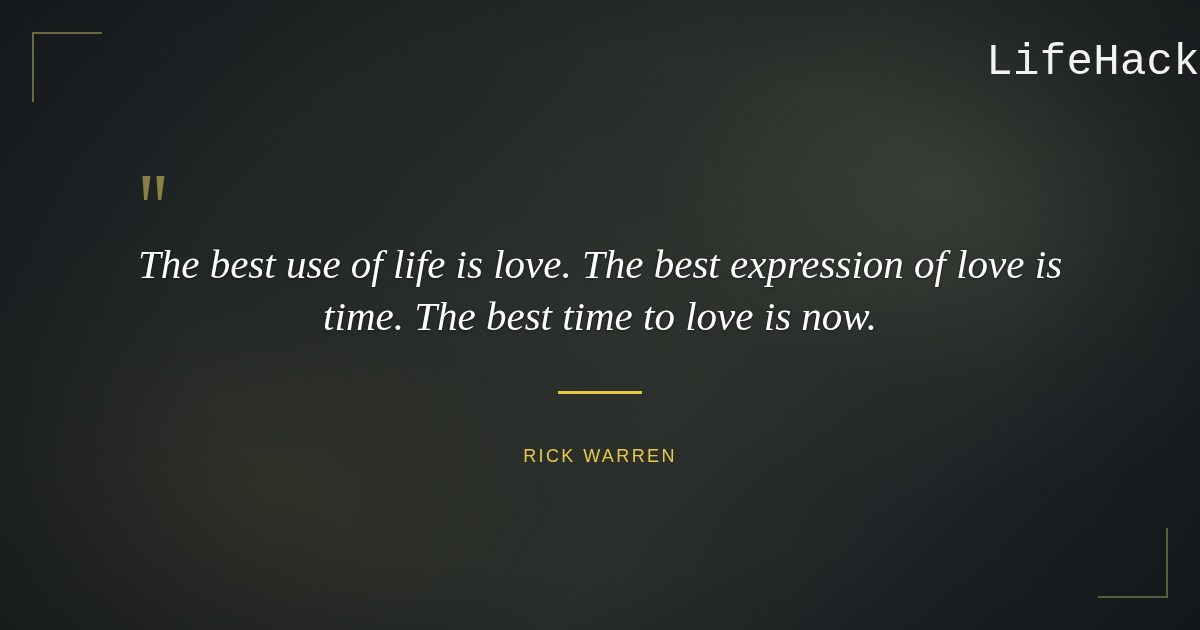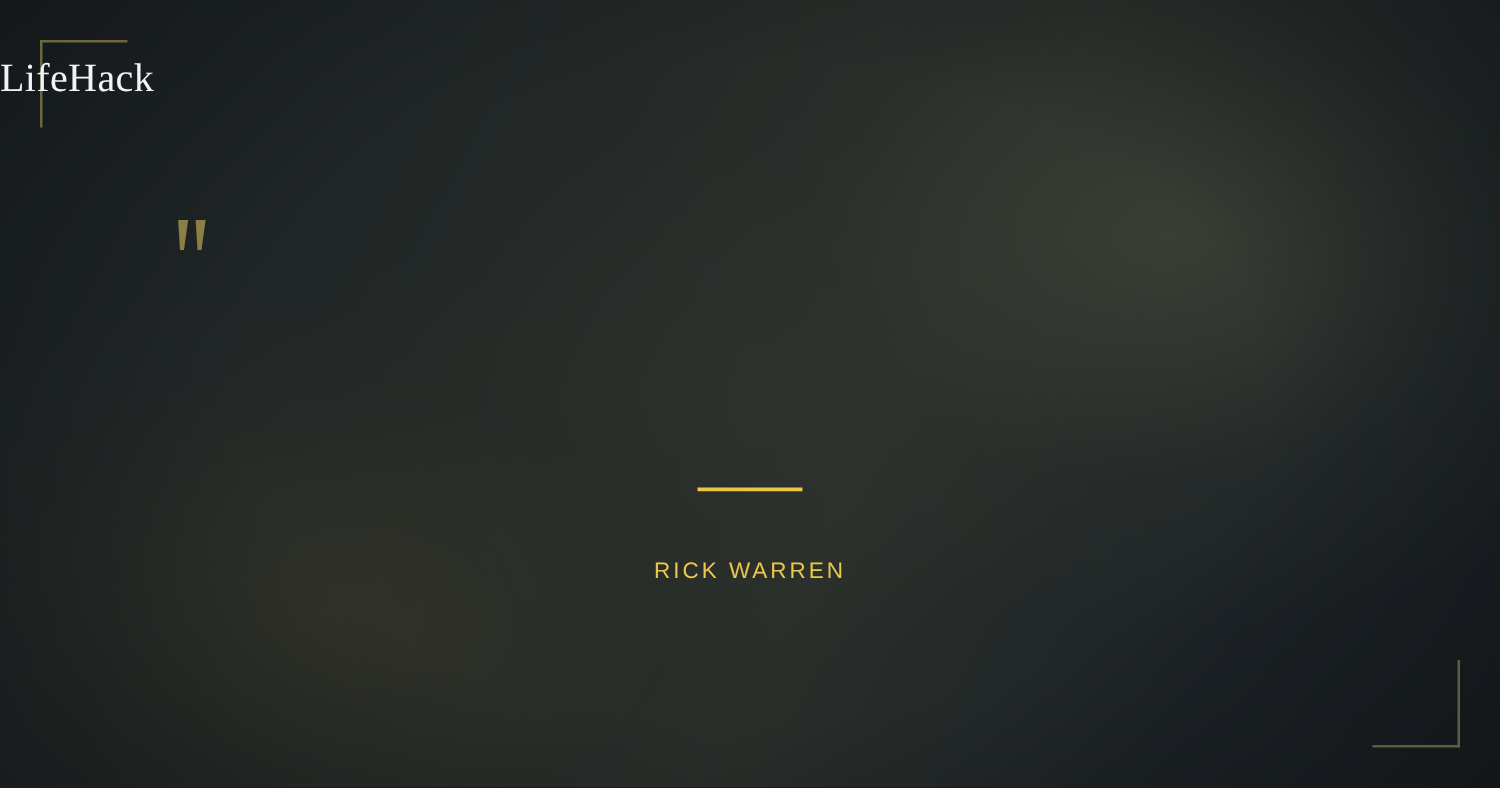--- a/index.html
+++ b/index.html
@@ -52,23 +52,23 @@
     border-bottom: 2px solid #57613f;
     border-right: 2px solid #57613f;
   }
 
   
   .logo {
     position: absolute;
     top: 40px;
     left: 0;
     width: 100%;
-    text-align: left;
-    font-family: Liberation Serif, serif;
-    font-size: 32px;
+    text-align: right;
+    font-family: Liberation Mono, monospace;
+    font-size: 44px;
     line-height: 44px;
     color: #f2f3f2;
     letter-spacing: 0.3px;
   }
 
   
   .quote-mark {
     position: absolute;
     left: 133px;
     top: 172px;
@@ -139,20 +139,22 @@
   </div>
 
   <div class="quote-mark">
     <svg width="46" height="46" viewBox="0 0 46 46" xmlns="http://www.w3.org/2000/svg">
       <path d="M9.5 4 L17.5 4 L14.2 28 L11.0 28 Z" fill="#8a7f45"></path>
       <path d="M23.5 4 L31.5 4 L28.2 28 L25.0 28 Z" fill="#8a7f45"></path>
     </svg>
   </div>
 
   <div class="quote-block">
+    <p class="quote-text">The best use of life is love. The best expression of love is</p>
+    <p class="quote-text">time. The best time to love is now.</p>
   </div>
 
   <div class="divider-wrap">
     <span class="divider"></span>
   </div>
 
   <div class="author">
     <span>RICK WARREN</span>
   </div>
 

